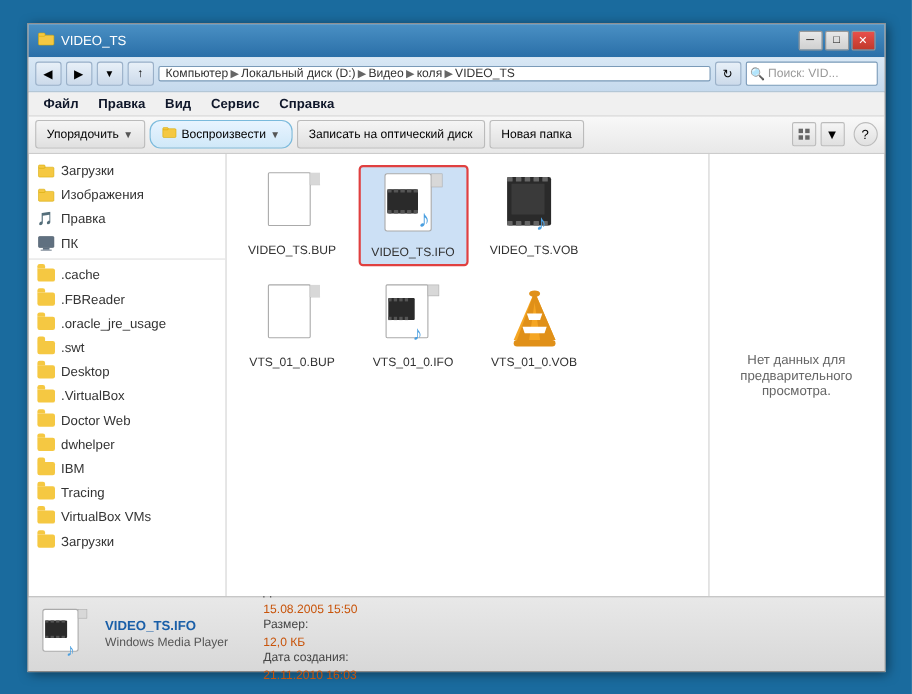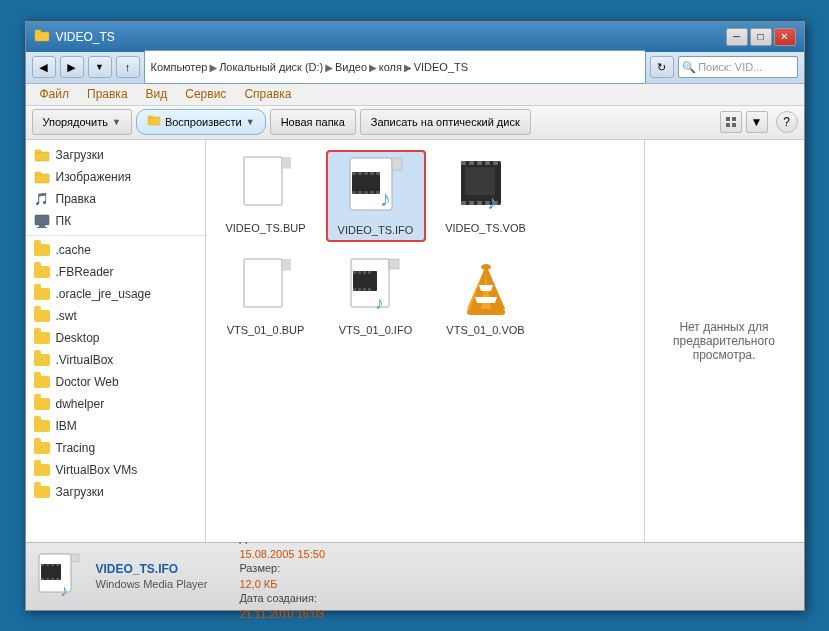--- a/index.html
+++ b/index.html
@@ -71,21 +71,21 @@
       border: 1px solid #9ab0c8;
       border-radius: 3px;
       display: flex;
       align-items: center;
       justify-content: center;
       cursor: pointer;
       font-size: 11px;
     }
     .address-bar {
       flex: 1;
-      height: 34px;
+      height: 14px;
       background: white;
       border: 1px solid #7a9ab8;
       border-radius: 2px;
       display: flex;
       align-items: center;
       padding: 0 6px;
       font-size: 11px;
       color: #333;
       gap: 4px;
     }
@@ -115,21 +115,22 @@
       display: flex;
       align-items: center;
       padding: 0 6px;
       gap: 2px;
       border-bottom: 1px solid #d0d0d0;
     }
     .menu-item {
       padding: 2px 8px;
       font-size: 12px;
       cursor: pointer;
-      color: #a16207;
+      color: #0f172a;
+      font-weight: bold;
     }
     
     .toolbar {
       height: 34px;
       background: linear-gradient(to bottom, #f8f8f8, #e8e8e8);
       display: flex;
       align-items: center;
       padding: 0 6px;
       gap: 4px;
       border-bottom: 1px solid #ccc;
@@ -393,24 +394,24 @@
       <span>
         <svg width="14" height="14" viewBox="0 0 14 14">
             <rect x="1" y="3" width="12" height="8" rx="1" fill="#f5c842" stroke="#d4a800" stroke-width="0.5"></rect>
             <rect x="1" y="2" width="5" height="2" rx="1" fill="#f5c842" stroke="#d4a800" stroke-width="0.5"></rect>
           </svg>
       </span>
       <span>Воспроизвести</span>
       <span class="tool-btn-arrow">▼</span>
     </div>
     <div class="tool-btn">
+      <span>Записать на оптический диск</span>
+    </div>
+    <div class="tool-btn">
       <span>Новая папка</span>
-    </div>
-    <div class="tool-btn">
-      <span>Записать на оптический диск</span>
     </div>
     <div class="tool-spacer"></div>
     <div class="tool-view-btn">
       <svg width="12" height="12" viewBox="0 0 12 12">
           <rect x="1" y="1" width="4" height="4" fill="#666"></rect>
           <rect x="7" y="1" width="4" height="4" fill="#666"></rect>
           <rect x="1" y="7" width="4" height="4" fill="#666"></rect>
           <rect x="7" y="7" width="4" height="4" fill="#666"></rect>
         </svg>
     </div>

